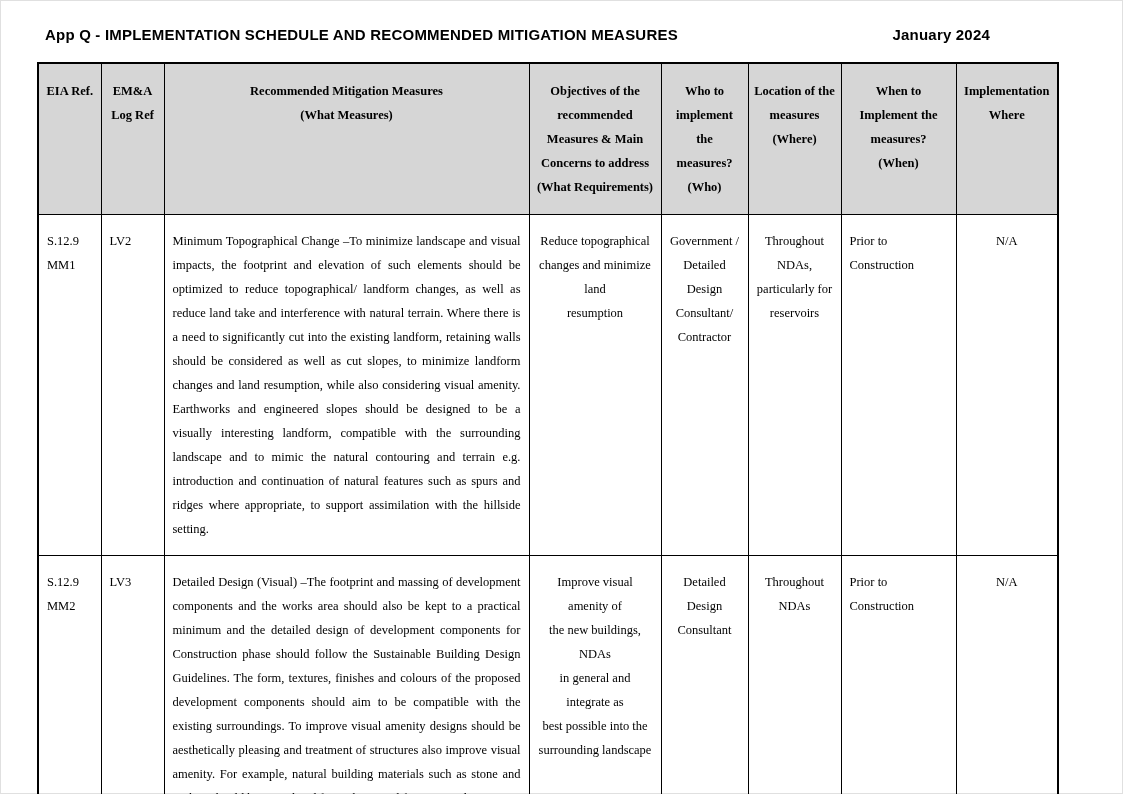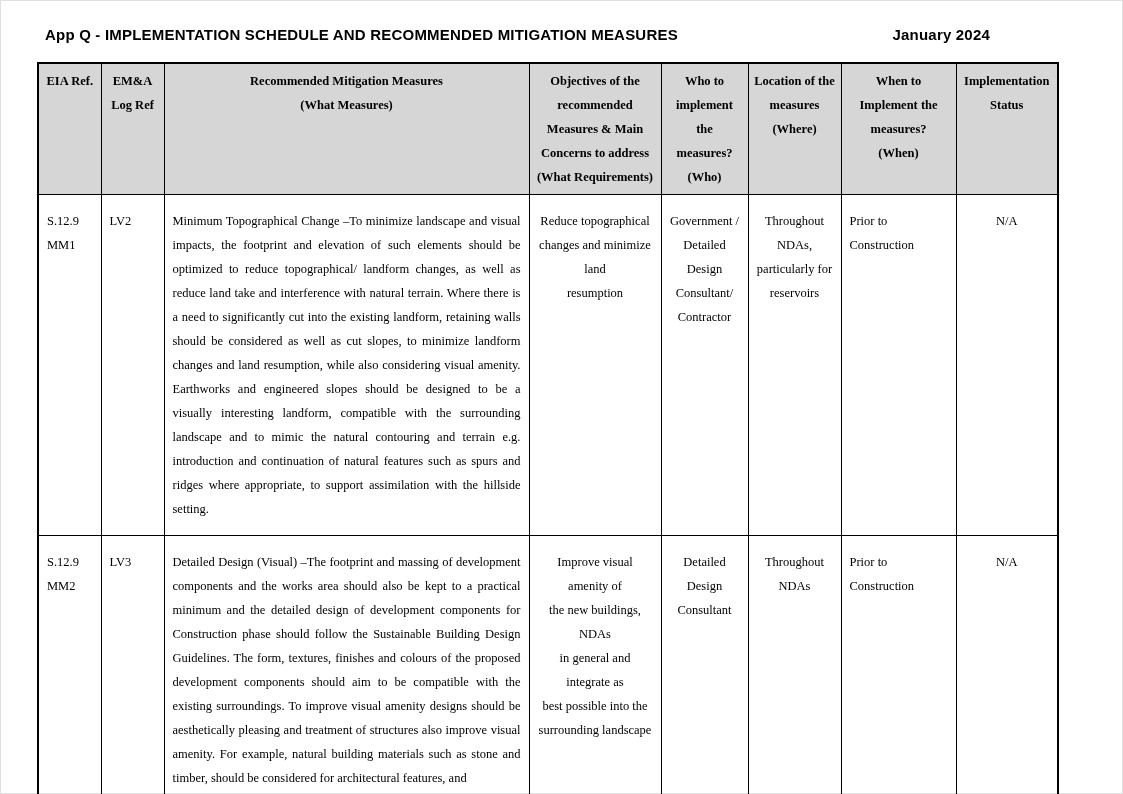--- a/index.html
+++ b/index.html
@@ -42,21 +42,21 @@
     overflow: hidden;
   }
   .schedule thead tr { height: 121px; }
   .schedule tbody tr.row-1 { height: 284px; }
   .schedule tbody tr.row-2 { height: 246px; }
   .schedule th {
     background: #d6d6d6;
     font-weight: bold;
     font-size: 12.5px;
     line-height: 24px;
-    padding: 5px 4px;
+    padding: 15px 4px;
     text-align: center;
   }
   .schedule td {
     font-size: 12.5px;
     line-height: 24px;
     padding: 14px 8px;
   }
   .cell-ref { font-size: 11.5px; text-align: left; }
   .cell-measures { text-align: justify; padding: 4px 10px 4px 9px; }
   .cell-objectives { text-align: center; font-size: 11px; padding: 4px 5px; }
@@ -113,21 +113,21 @@
 measures?
 (Who)</th>
         <th>Location of the
 measures
 (Where)</th>
         <th>When to
 Implement the
 measures?
 (When)</th>
         <th>Implementation
-Status</th>
+Where</th>
       </tr>
     </thead>
     <tbody>
       <tr class="row-1">
         <td class="cell-ref">S.12.9
 MM1</td>
         <td class="cell-ref">LV2</td>
         <td class="cell-measures">Minimum Topographical Change –To minimize landscape and visual impacts, the footprint and elevation of such elements should be optimized to reduce topographical/ landform changes, as well as reduce land take and interference with natural terrain. Where there is a need to significantly cut into the existing landform, retaining walls should be considered as well as cut slopes, to minimize landform changes and land resumption, while also considering visual amenity. Earthworks and engineered slopes should be designed to be a visually interesting landform, compatible with the surrounding landscape and to mimic the natural contouring and terrain e.g. introduction and continuation of natural features such as spurs and ridges where appropriate, to support assimilation with the hillside setting.</td>
         <td class="cell-objectives">Reduce topographical
 changes and minimize land

